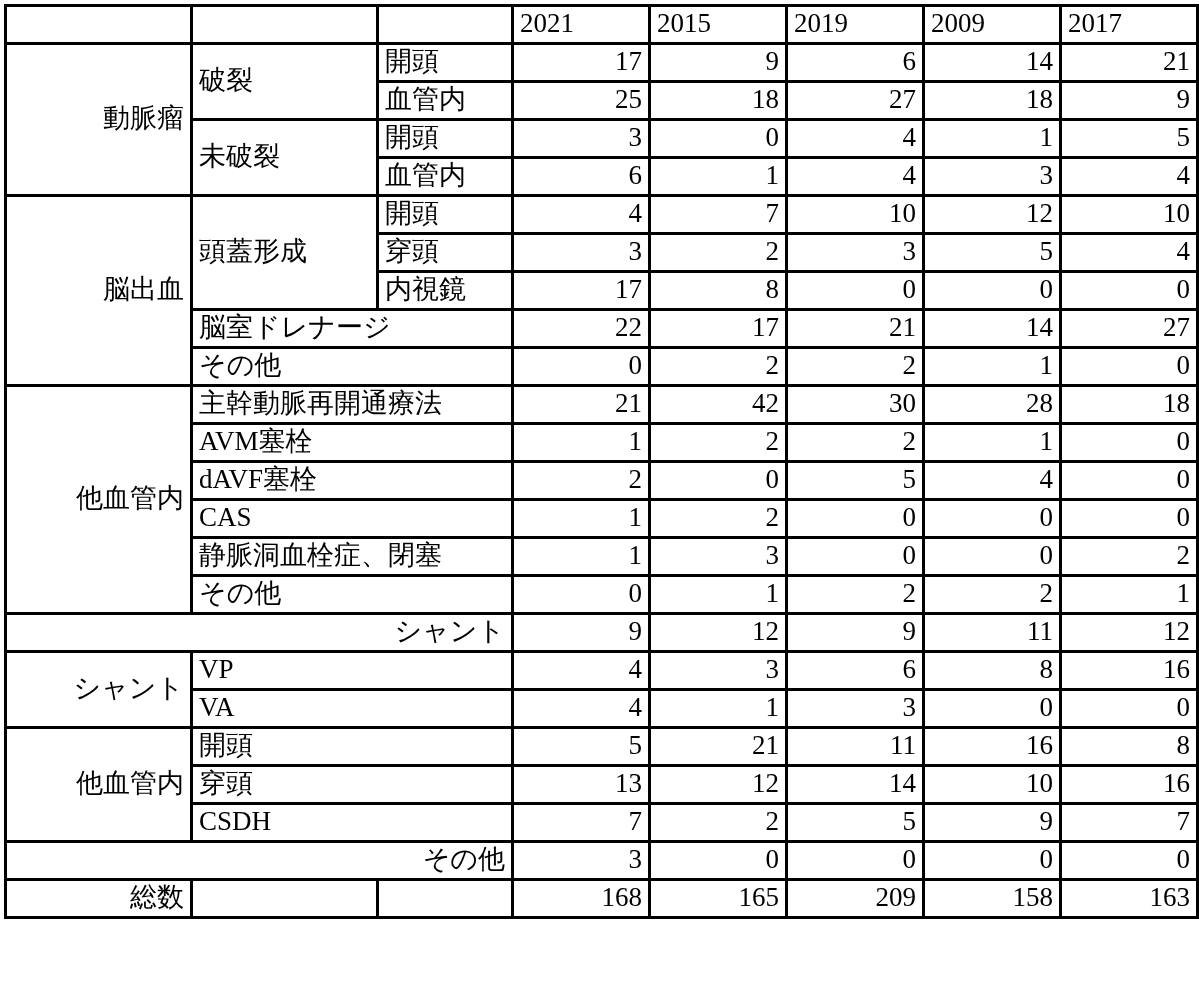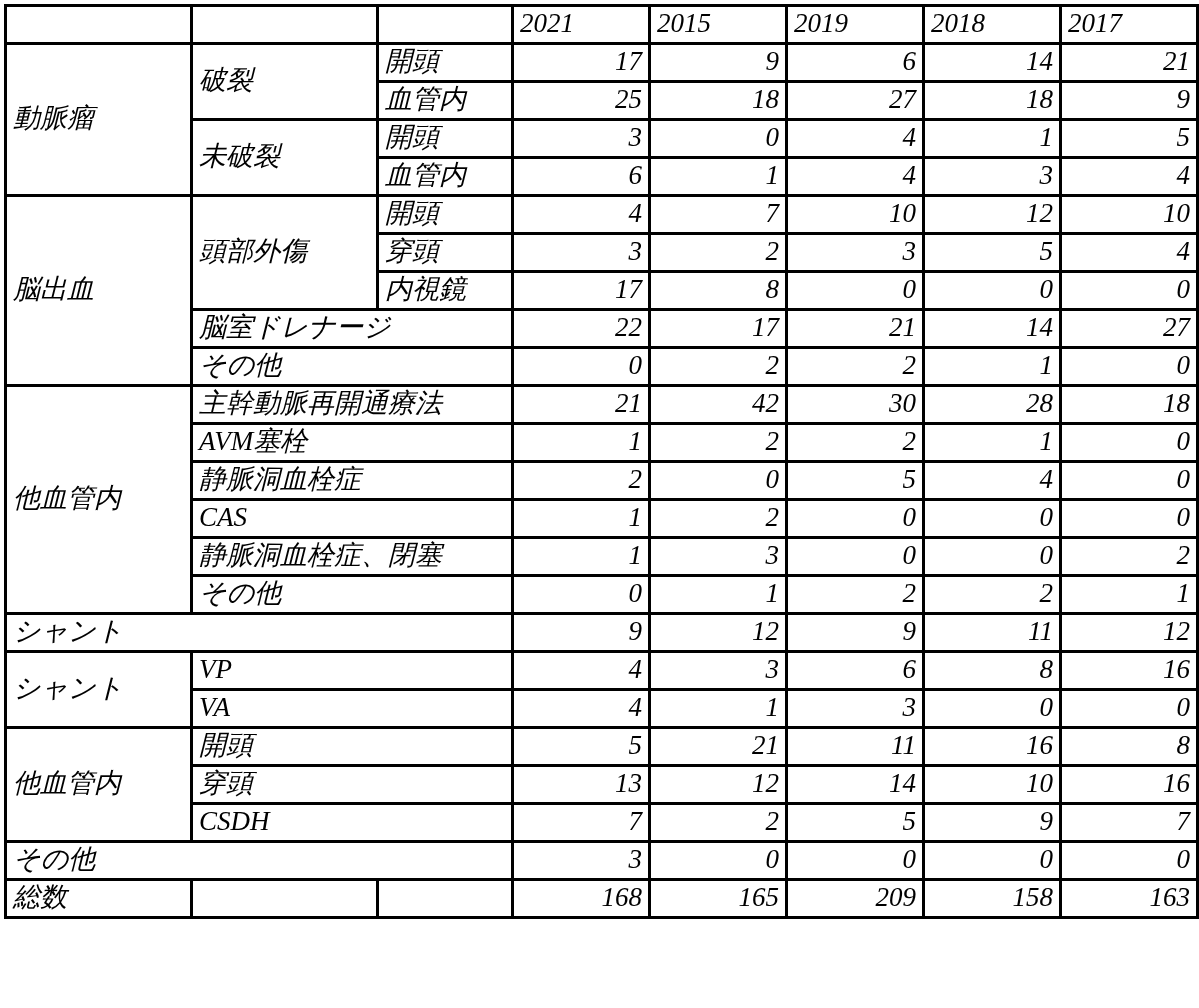--- a/index.html
+++ b/index.html
@@ -20,33 +20,32 @@
     box-sizing: border-box;
   }
   table.stats {
     border-collapse: collapse;
     table-layout: fixed;
     width: 1191px;
     margin: 4px 0 0 4px;
     font-size: 27px;
     line-height: 1.05;
     color: #000000;
-    font-style: italic;
   }
   table.stats td {
     border: 3px solid #000000;
     padding: 1px 6px 3px 6px;
     vertical-align: middle;
     white-space: nowrap;
     overflow: hidden;
     height: 38px;
     box-sizing: border-box;
   }
   td.cat {
-    text-align: left;
+    text-align: right;
   }
   td.sub {
     text-align: left;
   }
   td.sub2 {
     text-align: left;
   }
   td.num {
     text-align: right;
     padding-right: 9px;
@@ -79,21 +78,21 @@
       <col class="col-yr">
     </colgroup>
     <tbody id="table-body">
         <tr>
           <td class="blank"></td>
           <td class="blank"></td>
           <td class="blank"></td>
           <td class="yr">2021</td>
           <td class="yr">2015</td>
           <td class="yr">2019</td>
-          <td class="yr">2018</td>
+          <td class="yr">2009</td>
           <td class="yr">2017</td>
         </tr>
         <tr>
           <td class="cat" rowspan="4">動脈瘤</td>
           <td class="sub" rowspan="2">破裂</td>
           <td class="sub2">開頭</td>
           <td class="num">17</td>
           <td class="num">9</td>
           <td class="num">6</td>
           <td class="num">14</td>
@@ -119,21 +118,21 @@
         <tr>
           <td class="sub2">血管内</td>
           <td class="num">6</td>
           <td class="num">1</td>
           <td class="num">4</td>
           <td class="num">3</td>
           <td class="num">4</td>
         </tr>
         <tr>
           <td class="cat" rowspan="5">脳出血</td>
-          <td class="sub" rowspan="3">頭部外傷</td>
+          <td class="sub" rowspan="3">頭蓋形成</td>
           <td class="sub2">開頭</td>
           <td class="num">4</td>
           <td class="num">7</td>
           <td class="num">10</td>
           <td class="num">12</td>
           <td class="num">10</td>
         </tr>
         <tr>
           <td class="sub2">穿頭</td>
           <td class="num">3</td>
@@ -177,21 +176,21 @@
         </tr>
         <tr>
           <td class="sub" colspan="2">AVM塞栓</td>
           <td class="num">1</td>
           <td class="num">2</td>
           <td class="num">2</td>
           <td class="num">1</td>
           <td class="num">0</td>
         </tr>
         <tr>
-          <td class="sub" colspan="2">静脈洞血栓症</td>
+          <td class="sub" colspan="2">dAVF塞栓</td>
           <td class="num">2</td>
           <td class="num">0</td>
           <td class="num">5</td>
           <td class="num">4</td>
           <td class="num">0</td>
         </tr>
         <tr>
           <td class="sub" colspan="2">CAS</td>
           <td class="num">1</td>
           <td class="num">2</td>

